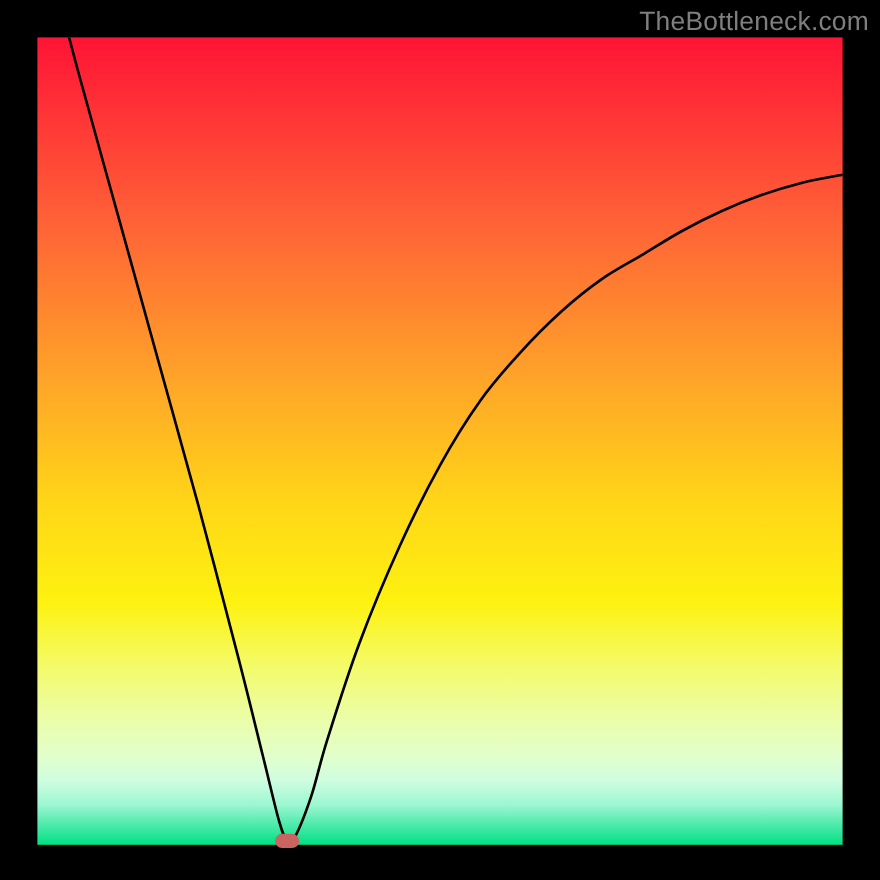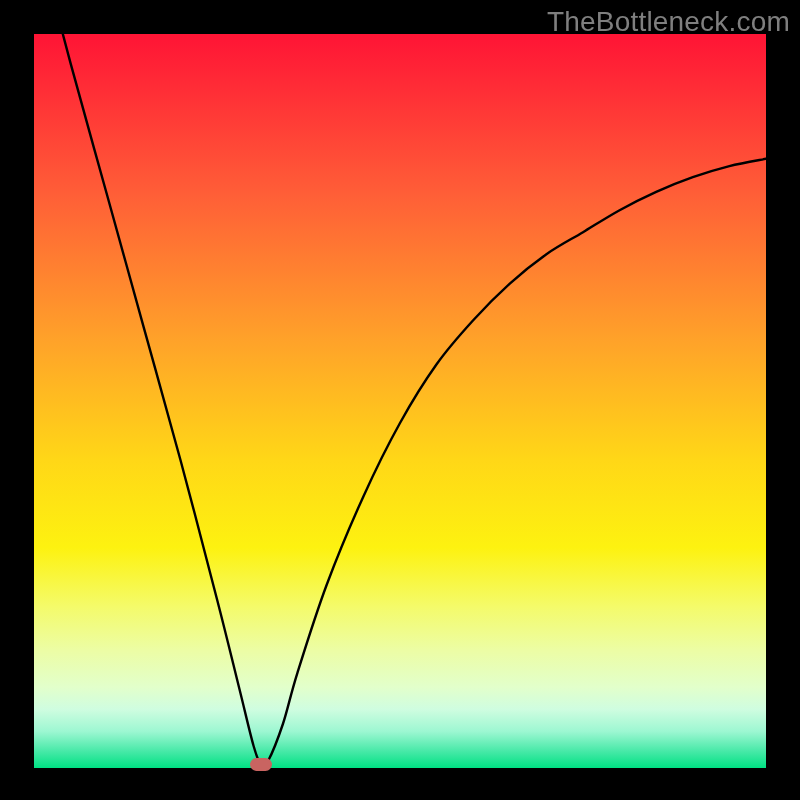--- a/index.html
+++ b/index.html
@@ -39,21 +39,21 @@
       #9df7d2 95%,
       #4eeaab 97.5%,
       #00e183 100%
     );
   }
   .watermark {
     position: absolute;
     top: 6px;
     right: 10px;
     color: #7f7f7f;
-    font-size: 28px;
+    font-size: 24px;
     letter-spacing: 0.2px;
     font-weight: 500;
     user-select: none;
   }
   svg.curve {
     position: absolute;
     left: 0;
     top: 0;
     width: 732px;
     height: 734px;

